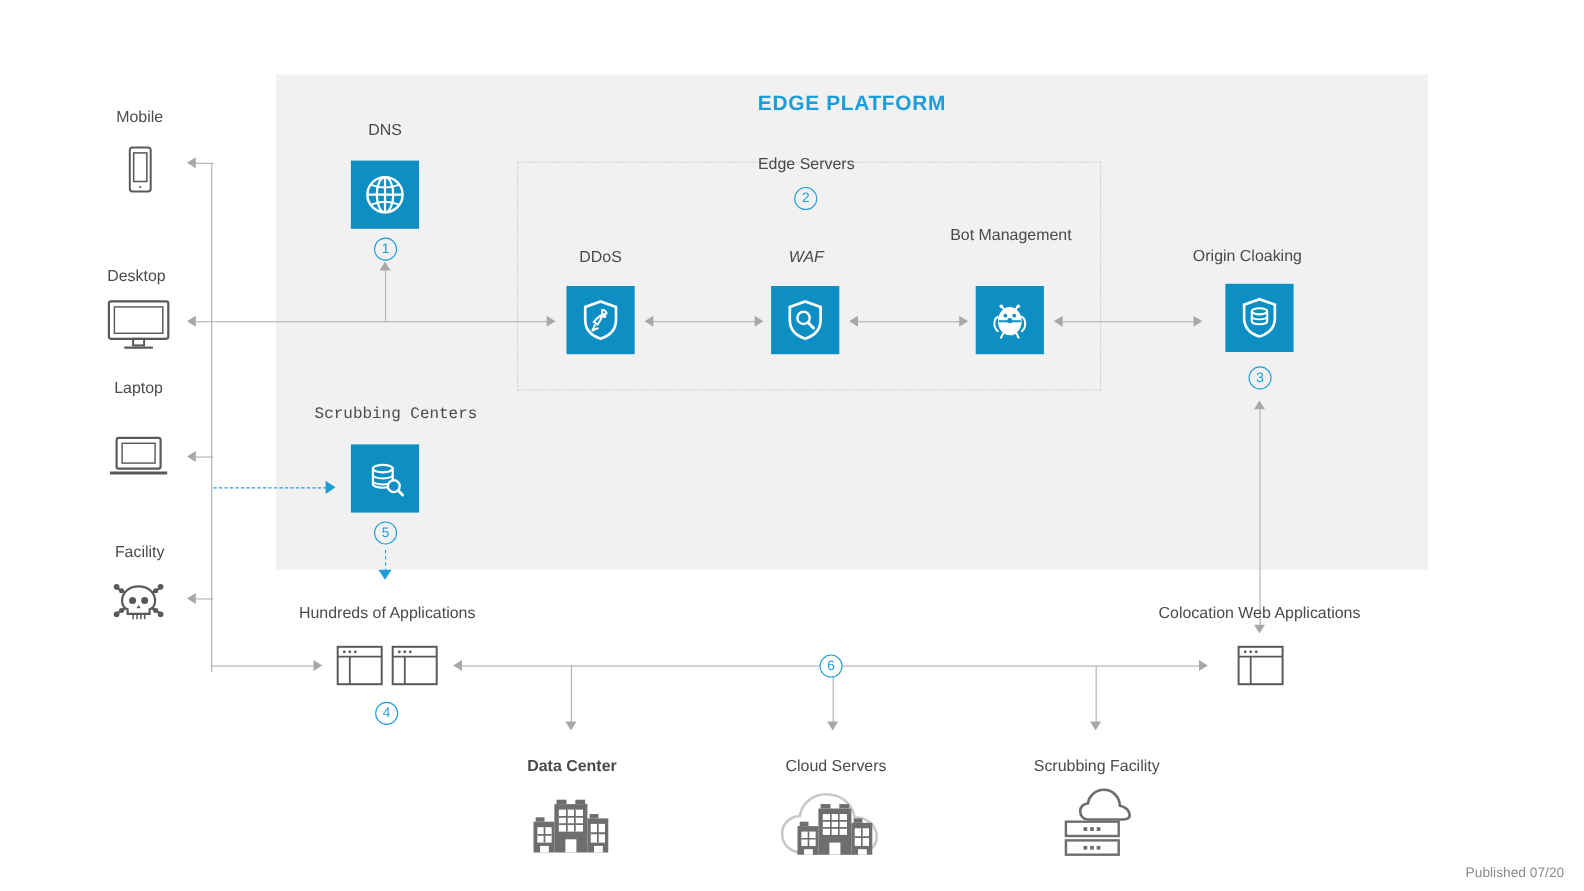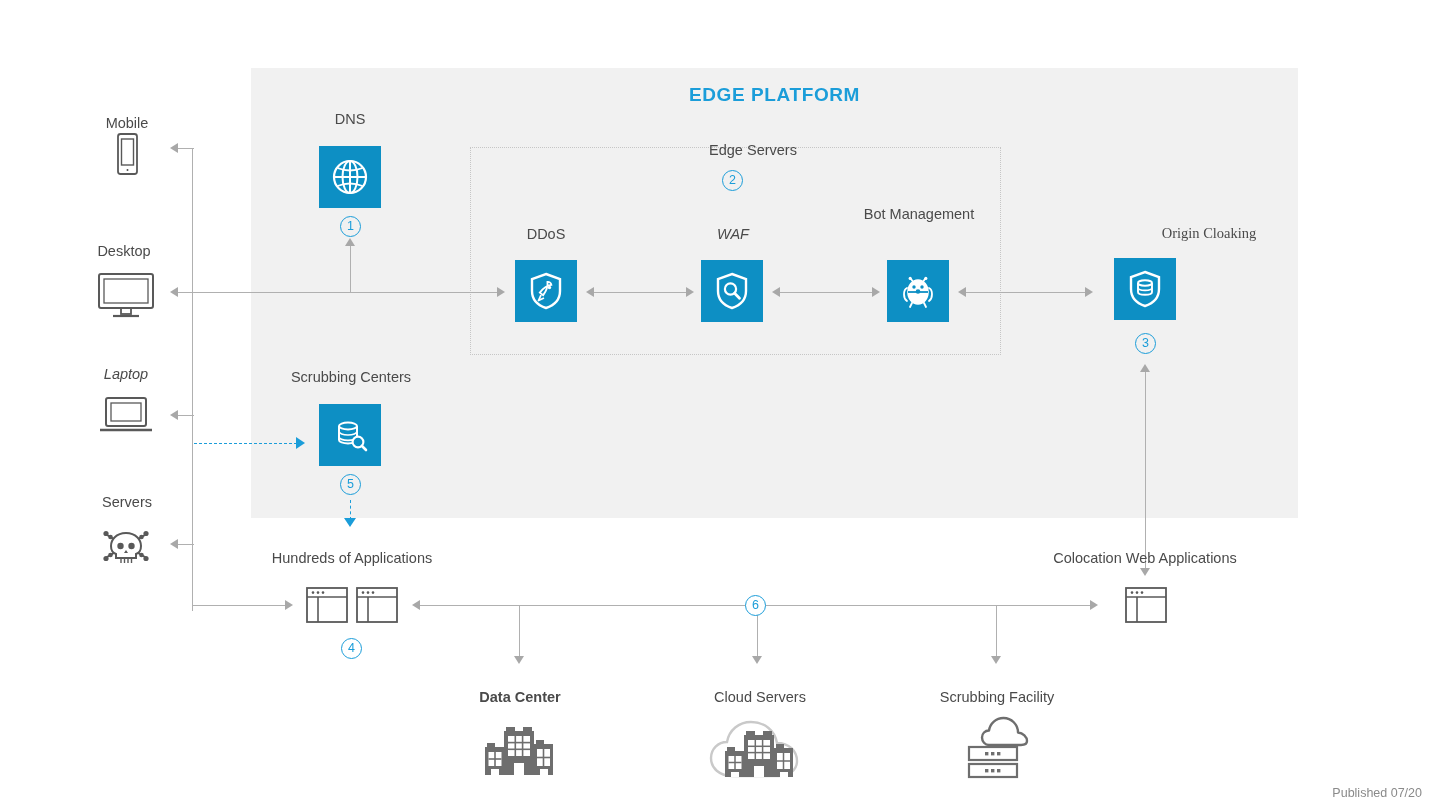--- a/index.html
+++ b/index.html
@@ -127,49 +127,49 @@
   <div class="abs tri tri-d" style="left:514px;top:656px;"></div>
 
   <div class="abs vline" style="left:757px;top:605px;height:53px;"></div>
   <div class="abs tri tri-d" style="left:752px;top:656px;"></div>
 
   <div class="abs vline" style="left:996px;top:605px;height:53px;"></div>
   <div class="abs tri tri-d" style="left:991px;top:656px;"></div>
 
   <div class="abs numcirc onwhite" style="left:745px;top:595px;">6</div>
 
-  <div class="abs lbl" style="left:77px;top:98px;width:100px;margin-top:16px;">Mobile</div>
+  <div class="abs lbl" style="left:77px;top:98px;width:100px;">Mobile</div>
   <div class="abs outline" style="left:110px;top:132px;">
     <svg width="34" height="46" viewBox="0 0 34 46">
       <rect x="8" y="2" width="19" height="40" rx="2.5" fill="none" stroke="#595959" stroke-width="1.8"></rect>
       <rect x="11.5" y="7" width="12" height="26" fill="none" stroke="#595959" stroke-width="1.4"></rect>
       <line x1="17.5" y1="37" x2="17.5" y2="39" stroke="#595959" stroke-width="1.6"></line>
     </svg>
   </div>
 
   <div class="abs lbl" style="left:74px;top:242px;width:100px;">Desktop</div>
   <div class="abs outline" style="left:97px;top:272px;">
     <svg width="58" height="48" viewBox="0 0 58 48">
       <rect x="2" y="2" width="54" height="34" rx="2" fill="none" stroke="#595959" stroke-width="2"></rect>
       <rect x="7" y="7" width="44" height="24" fill="none" stroke="#595959" stroke-width="1.3"></rect>
       <rect x="24" y="36" width="10" height="6" fill="none" stroke="#595959" stroke-width="1.8"></rect>
       <line x1="16" y1="44" x2="42" y2="44" stroke="#595959" stroke-width="2.2"></line>
     </svg>
   </div>
 
-  <div class="abs lbl" style="left:76px;top:365px;width:100px;font-style:italic;">Laptop</div>
+  <div class="abs lbl" style="left:76px;top:344px;width:100px;">Laptop</div>
   <div class="abs outline" style="left:97px;top:396px;">
     <svg width="58" height="40" viewBox="0 0 58 40">
       <rect x="9" y="2" width="40" height="28" rx="2" fill="none" stroke="#595959" stroke-width="2"></rect>
       <rect x="14" y="7" width="30" height="18" fill="none" stroke="#595959" stroke-width="1.3"></rect>
       <line x1="3" y1="34" x2="55" y2="34" stroke="#595959" stroke-width="2.6"></line>
     </svg>
   </div>
 
-  <div class="abs lbl" style="left:77px;top:493px;width:100px;">Servers</div>
+  <div class="abs lbl" style="left:77px;top:493px;width:100px;">Facility</div>
   <div class="abs outline" style="left:100px;top:524px;">
     <svg width="52" height="44" viewBox="0 0 52 44">
       <g stroke="#595959" stroke-width="2" fill="none" stroke-linecap="round">
         <line x1="7" y1="11" x2="45" y2="33"></line>
         <line x1="45" y1="11" x2="7" y2="33"></line>
         <circle cx="6" cy="9.5" r="2.6" fill="#595959" stroke="none"></circle>
         <circle cx="10.5" cy="13" r="2.3" fill="#595959" stroke="none"></circle>
         <circle cx="46" cy="9.5" r="2.6" fill="#595959" stroke="none"></circle>
         <circle cx="41.5" cy="13" r="2.3" fill="#595959" stroke="none"></circle>
         <circle cx="6" cy="34.5" r="2.6" fill="#595959" stroke="none"></circle>
@@ -196,21 +196,21 @@
       <circle cx="21" cy="21" r="16" fill="none" stroke="#fff" stroke-width="2.2"></circle>
       <ellipse cx="21" cy="21" rx="7.5" ry="16" fill="none" stroke="#fff" stroke-width="2"></ellipse>
       <line x1="5" y1="21" x2="37" y2="21" stroke="#fff" stroke-width="2"></line>
       <path d="M8.5 12 Q21 17 33.5 12" fill="none" stroke="#fff" stroke-width="1.8"></path>
       <path d="M8.5 30 Q21 25 33.5 30" fill="none" stroke="#fff" stroke-width="1.8"></path>
       <line x1="21" y1="5" x2="21" y2="37" stroke="#fff" stroke-width="2"></line>
     </svg>
   </div>
   <div class="abs numcirc" style="left:340px;top:216px;">1</div>
 
-  <div class="abs lbl" style="left:680px;top:141px;width:146px;">Edge Servers</div>
+  <div class="abs lbl" style="left:660px;top:141px;width:146px;">Edge Servers</div>
   <div class="abs numcirc" style="left:722px;top:170px;">2</div>
 
   <div class="abs lbl" style="left:496px;top:225px;width:100px;">DDoS</div>
   <div class="abs tile" style="left:515px;top:260px;">
     <svg width="42" height="42" viewBox="0 0 42 42">
       <path d="M21 4 L35 9 L35 21 C35 30 28.5 35.5 21 38 C13.5 35.5 7 30 7 21 L7 9 Z" fill="none" stroke="#fff" stroke-width="2.4"></path>
       <path d="M25.5 13.5 C25.5 19 22 23.5 19.5 26 L16.5 23 C19 20.5 23.5 17 29 17 C29 17 29 13.5 25.5 13.5 Z" fill="none" stroke="#fff" stroke-width="1.8" transform="translate(-2,-1) rotate(-8 21 21)"></path>
       <circle cx="24.5" cy="17.5" r="1.7" fill="#fff"></circle>
       <path d="M16 25 l-2.5 5.5 l5.5 -2.5" fill="none" stroke="#fff" stroke-width="1.8" stroke-linejoin="round"></path>
     </svg>
@@ -237,32 +237,32 @@
       <path d="M28 9 l-3 4" stroke="#fff" stroke-width="1.8" stroke-linecap="round"></path>
       <circle cx="13.2" cy="8.4" r="1.6" fill="#fff"></circle>
       <circle cx="28.8" cy="8.4" r="1.6" fill="#fff"></circle>
       <path d="M10 18 C6 20 6 28 10 31" fill="none" stroke="#fff" stroke-width="1.8" stroke-linecap="round"></path>
       <path d="M32 18 C36 20 36 28 32 31" fill="none" stroke="#fff" stroke-width="1.8" stroke-linecap="round"></path>
       <path d="M15 33 l-2 4" stroke="#fff" stroke-width="1.8" stroke-linecap="round"></path>
       <path d="M27 33 l2 4" stroke="#fff" stroke-width="1.8" stroke-linecap="round"></path>
     </svg>
   </div>
 
-  <div class="abs lbl" style="left:1148px;top:224px;width:122px;font-family:Liberation Serif, serif;">Origin Cloaking</div>
+  <div class="abs lbl" style="left:1073px;top:224px;width:122px;">Origin Cloaking</div>
   <div class="abs tile" style="left:1114px;top:258px;">
     <svg width="42" height="42" viewBox="0 0 42 42">
       <path d="M21 4 L35 9 L35 21 C35 30 28.5 35.5 21 38 C13.5 35.5 7 30 7 21 L7 9 Z" fill="none" stroke="#fff" stroke-width="2.4"></path>
       <ellipse cx="21" cy="15" rx="7" ry="2.8" fill="none" stroke="#fff" stroke-width="1.9"></ellipse>
       <path d="M14 15 v9 c0 1.6 3.1 2.8 7 2.8 s7 -1.2 7 -2.8 v-9" fill="none" stroke="#fff" stroke-width="1.9"></path>
       <path d="M14 19.6 c0 1.6 3.1 2.8 7 2.8 s7 -1.2 7 -2.8" fill="none" stroke="#fff" stroke-width="1.6"></path>
     </svg>
   </div>
   <div class="abs numcirc" style="left:1135px;top:333px;">3</div>
 
-  <div class="abs lbl" style="left:286px;top:368px;width:130px;">Scrubbing Centers</div>
+  <div class="abs lbl" style="left:286px;top:368px;width:130px;font-family:Liberation Mono, monospace;">Scrubbing Centers</div>
   <div class="abs tile" style="left:319px;top:404px;">
     <svg width="42" height="42" viewBox="0 0 42 42">
       <ellipse cx="19" cy="12" rx="9" ry="3.4" fill="none" stroke="#fff" stroke-width="2"></ellipse>
       <path d="M10 12 v14 c0 1.9 4 3.4 9 3.4 s9 -1.5 9 -3.4 v-14" fill="none" stroke="#fff" stroke-width="2"></path>
       <path d="M10 17.6 c0 1.9 4 3.4 9 3.4 s9 -1.5 9 -3.4" fill="none" stroke="#fff" stroke-width="1.7"></path>
       <path d="M10 23 c0 1.9 4 3.4 9 3.4 s9 -1.5 9 -3.4" fill="none" stroke="#fff" stroke-width="1.7"></path>
       <circle cx="29" cy="28" r="5.4" fill="#0d8fc4" stroke="#fff" stroke-width="2.1"></circle>
       <line x1="33" y1="32" x2="37" y2="36" stroke="#fff" stroke-width="2.6" stroke-linecap="round"></line>
     </svg>
   </div>

